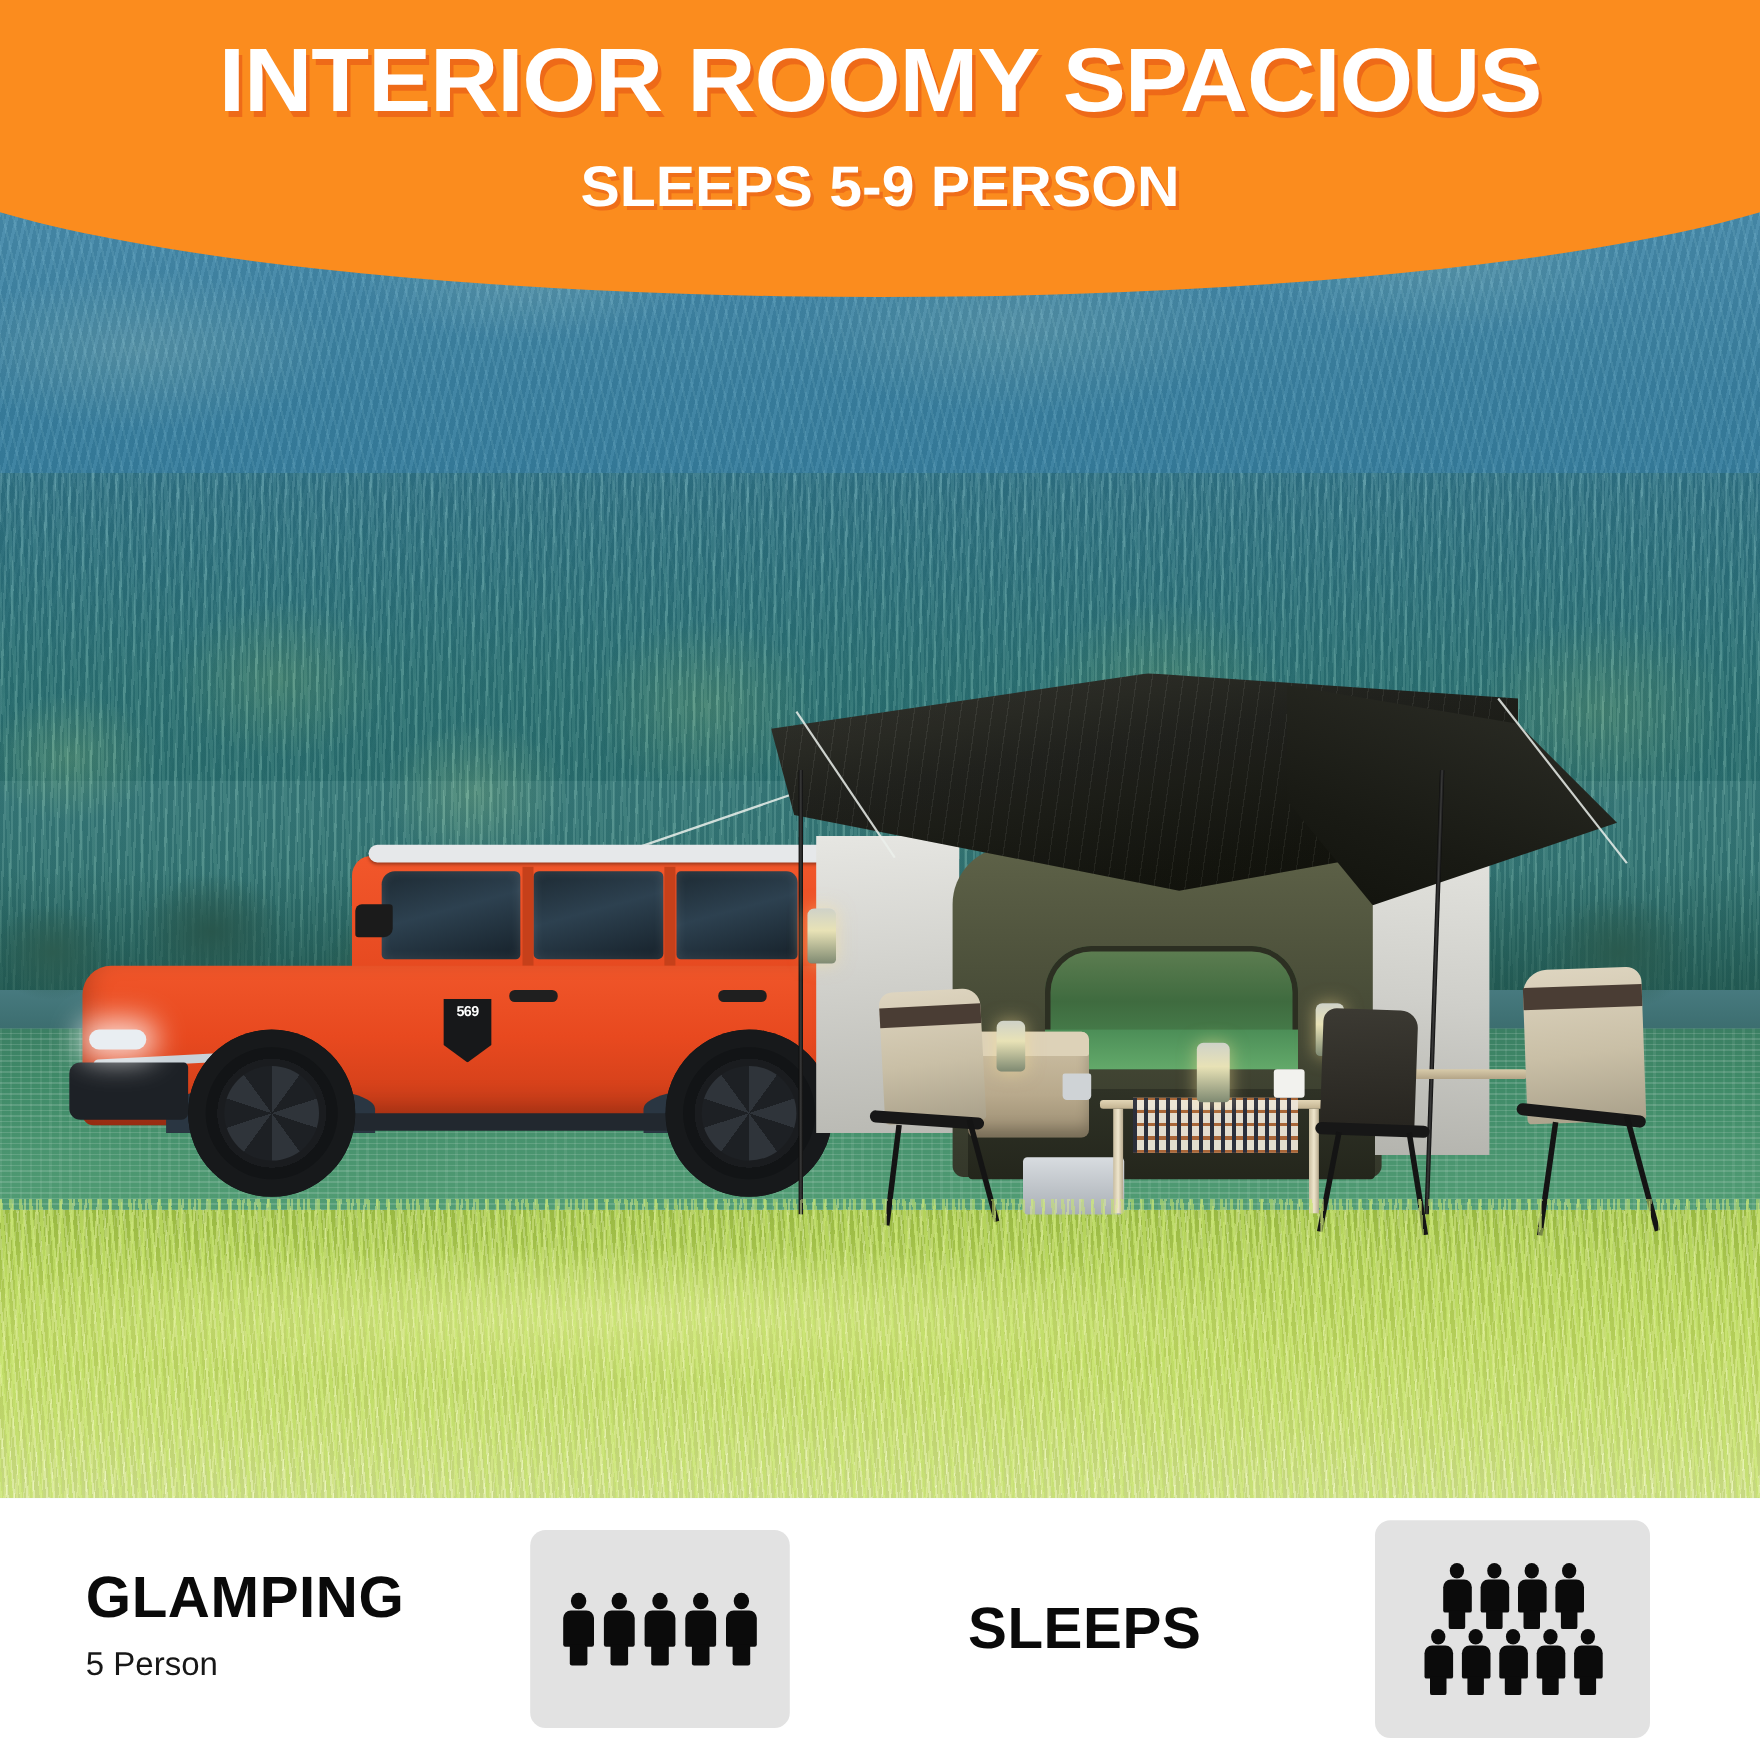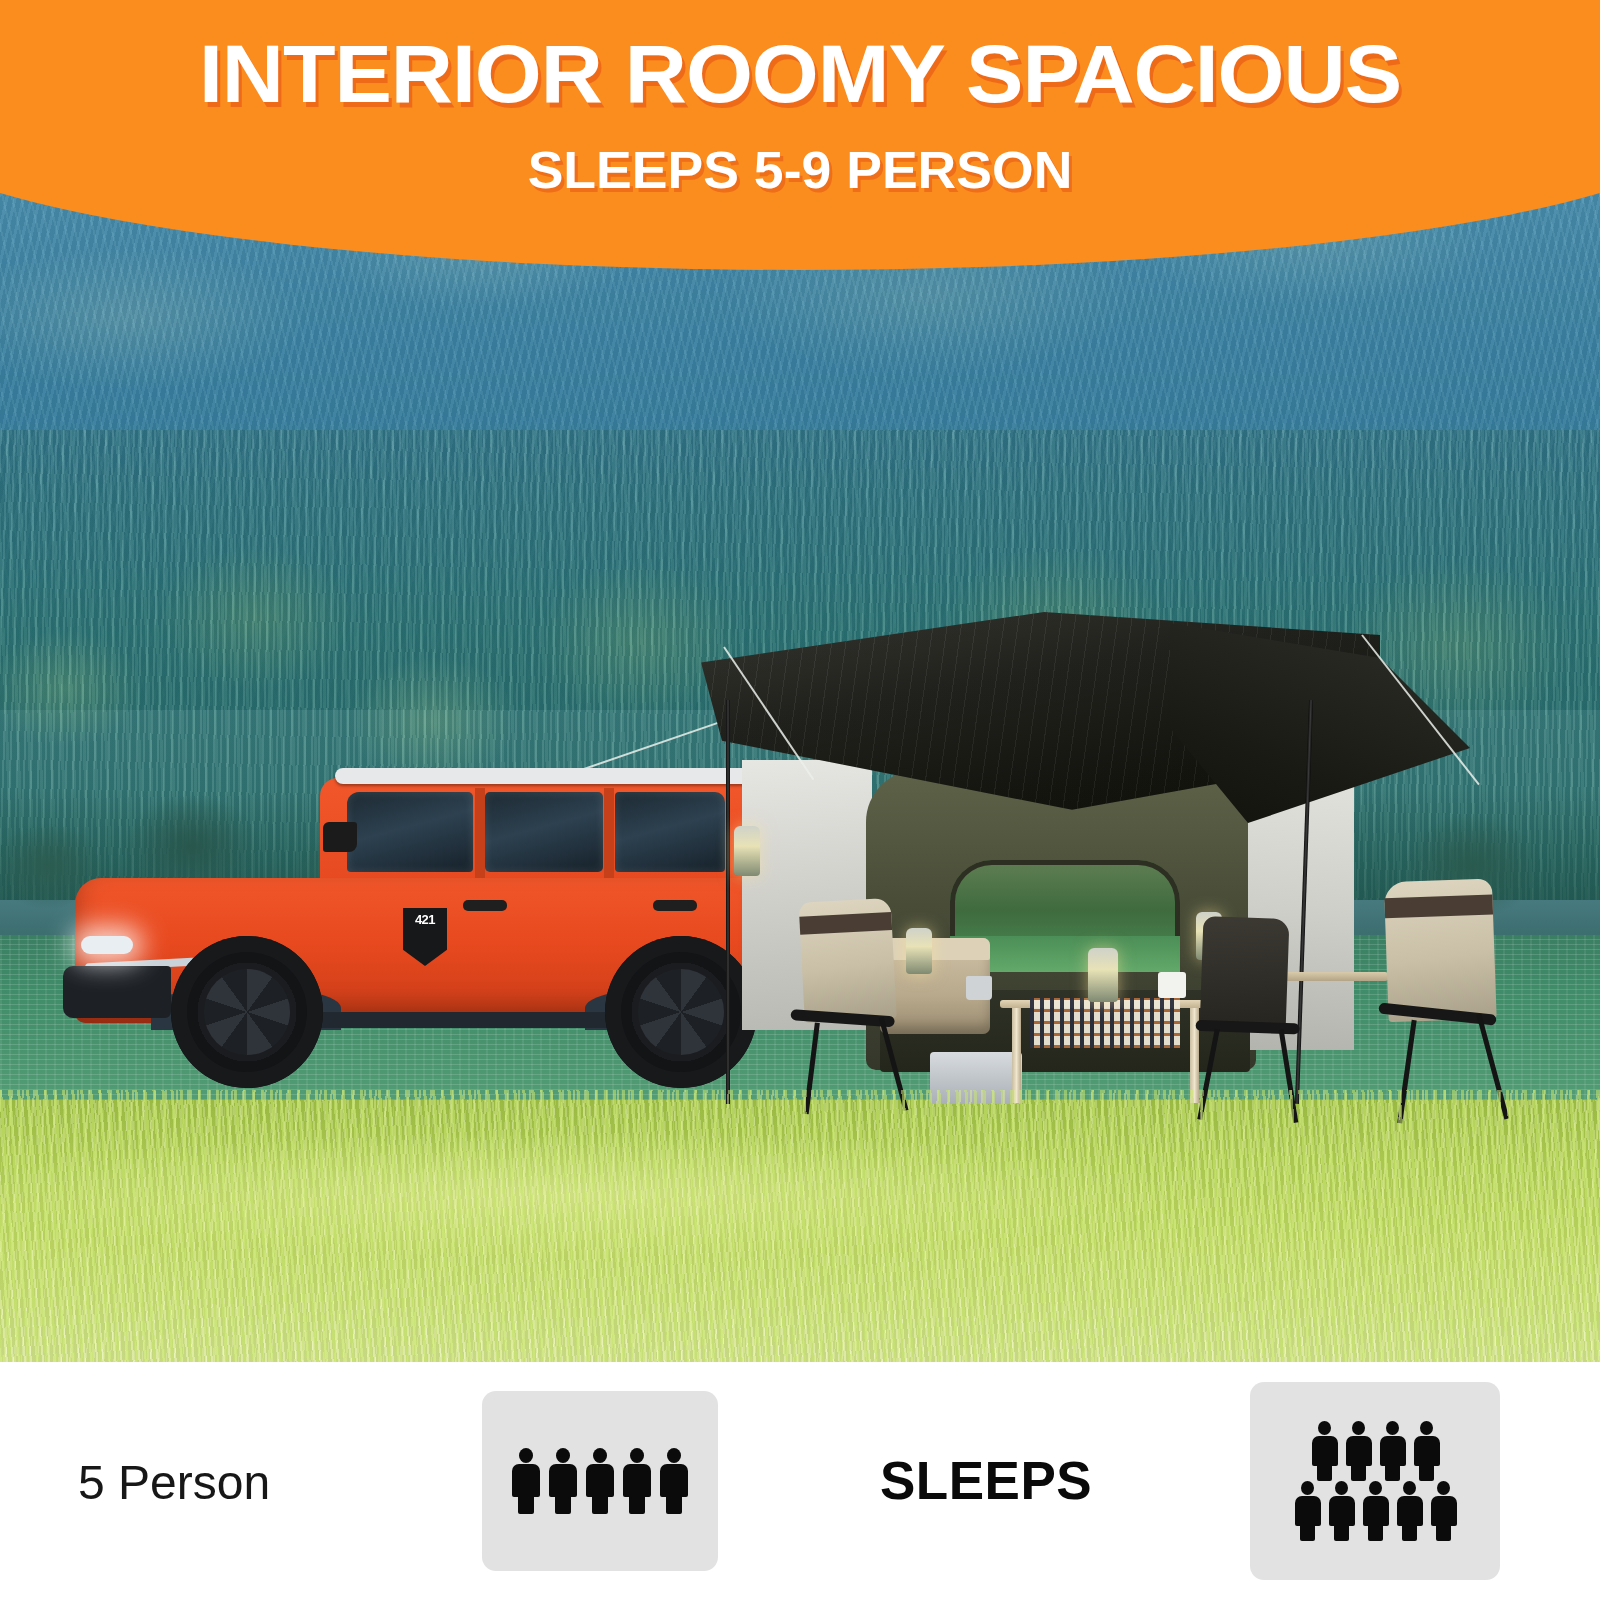--- a/index.html
+++ b/index.html
@@ -255,21 +255,21 @@
 
   
   .footer{ position:absolute; left:0; top:1362px; width:1600px; height:238px; background:#fff; }
   .fcol{ position:absolute; top:0; height:238px; display:flex; align-items:center; }
   .fcol.left{ left:0; width:790px; }
   .fcol.right{ left:790px; width:810px; }
   .ftext{ position:absolute; top:50%; transform:translateY(-50%); }
   .fcol.left .ftext{ left:78px; }
   .fcol.right .ftext{ left:90px; }
   .f-title{ font-size:53px; font-weight:700; color:#0a0a0a; line-height:62px; letter-spacing:.5px; }
-  .f-sub{ font-size:48px; font-weight:400; color:#171717; line-height:52px; margin-top:4px; }
+  .f-sub{ font-size:30px; font-weight:400; color:#171717; line-height:52px; margin-top:4px; }
 
   .iconbox{ position:absolute; top:50%; transform:translateY(-50%);
      background:#e2e2e2; border-radius:14px; display:flex; align-items:center;
      justify-content:center; }
   .fcol.left .iconbox{ left:482px; width:236px; height:180px; }
   .fcol.right .iconbox{ left:460px; width:250px; height:198px; }
 
   .prow{ display:flex; justify-content:center; align-items:flex-end; gap:7px; }
   .pstack{ display:flex; flex-direction:column; gap:0px; align-items:center; }
   .person{ position:relative; width:30px; height:66px; }
@@ -308,21 +308,21 @@
       <div class="win w3"></div>
       <div class="pillar" style="left:420px"></div>
       <div class="pillar" style="left:549px"></div>
       <div class="suv-body"></div>
       <div class="suv-hood"></div>
       <div class="chrome"></div>
       <div class="mirror"></div>
       <div class="handle h1"></div>
       <div class="handle h2"></div>
       <div class="badge"></div>
-      <div class="badge-t">421</div>
+      <div class="badge-t">569</div>
       <div class="fender f1"></div>
       <div class="fender f2"></div>
       <div class="rocker"></div>
       <div class="bumper"></div>
       <div class="headlamp"></div>
       <div class="wheel wh1">
           <div class="rim"></div>
         </div>
       <div class="wheel wh2">
           <div class="rim"></div>
@@ -386,20 +386,21 @@
     <div class="banner-inner">
       <div class="title">INTERIOR ROOMY SPACIOUS</div>
       <div class="subtitle">SLEEPS 5-9 PERSON</div>
     </div>
   </div>
 
   <div class="footer">
 
     <div class="fcol left">
       <div class="ftext">
+        <div class="f-title">GLAMPING</div>
         <div class="f-sub">5 Person</div>
       </div>
       <div class="iconbox">
         <div class="pstack">
           <div class="prow">
             <span class="person">
                 <i class="head"></i>
                 <i class="body"></i>
                 <i class="legs"></i>
               </span>

